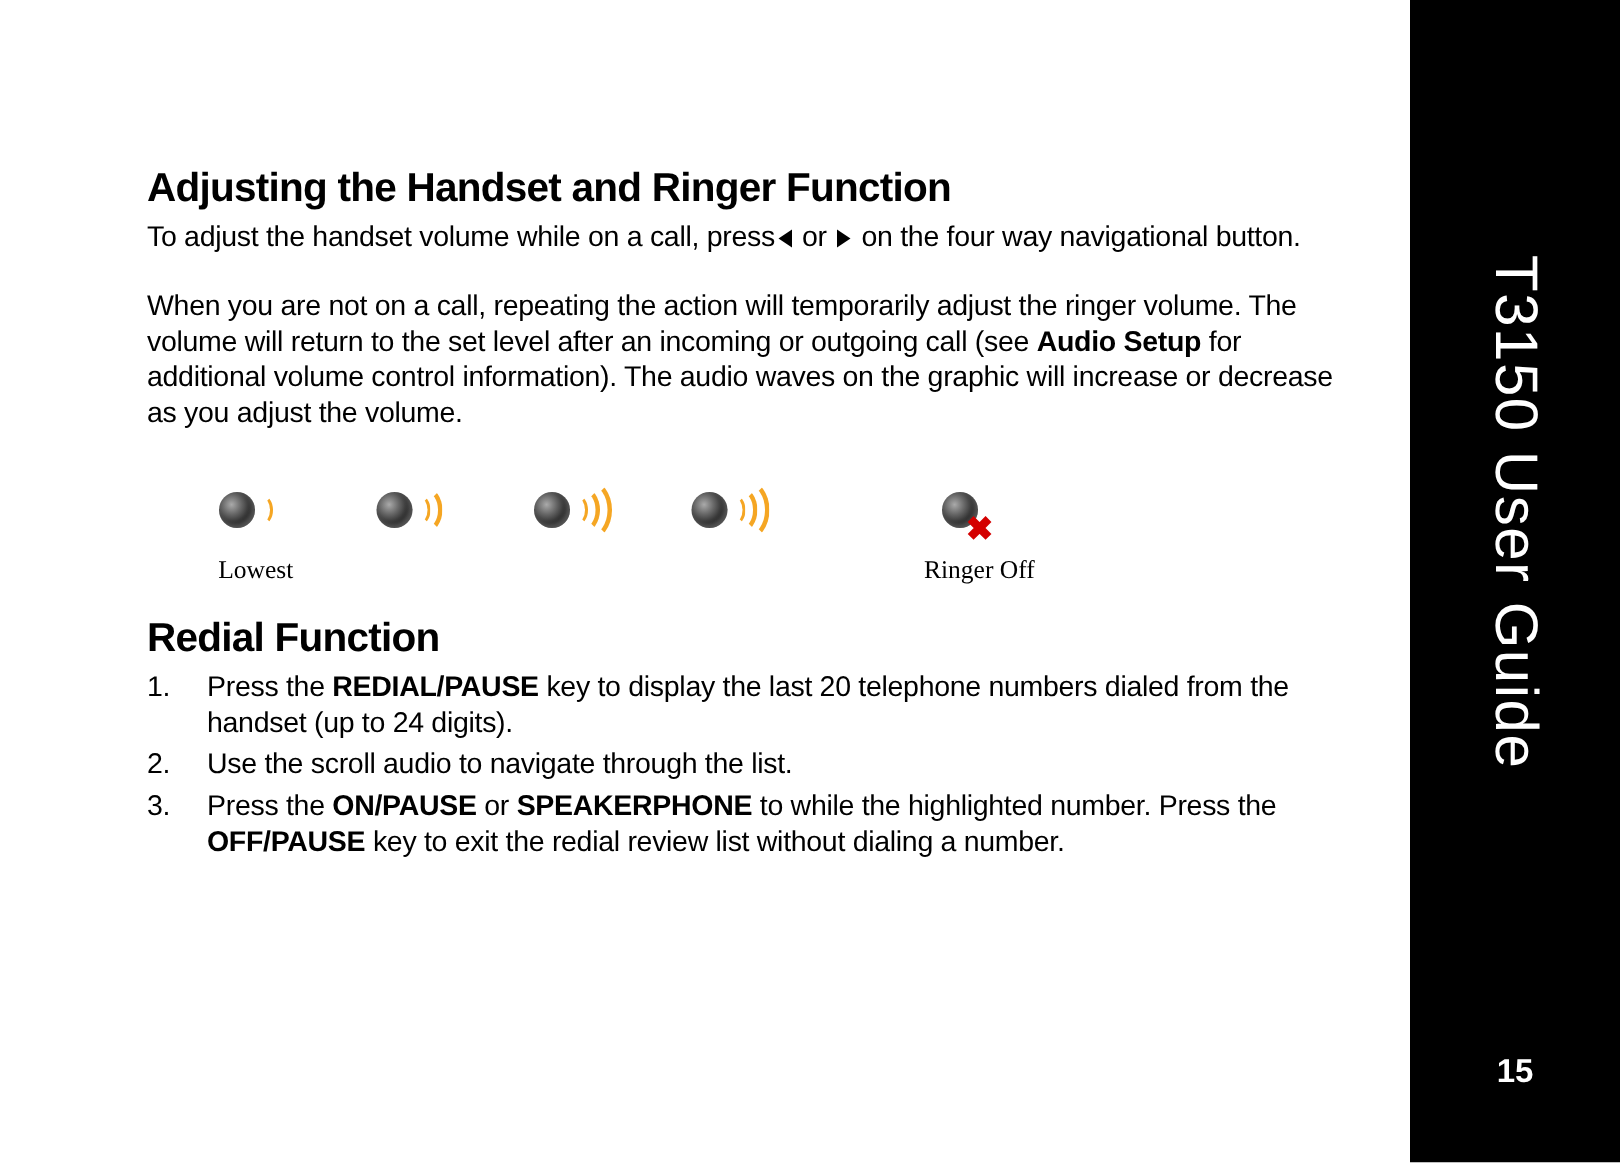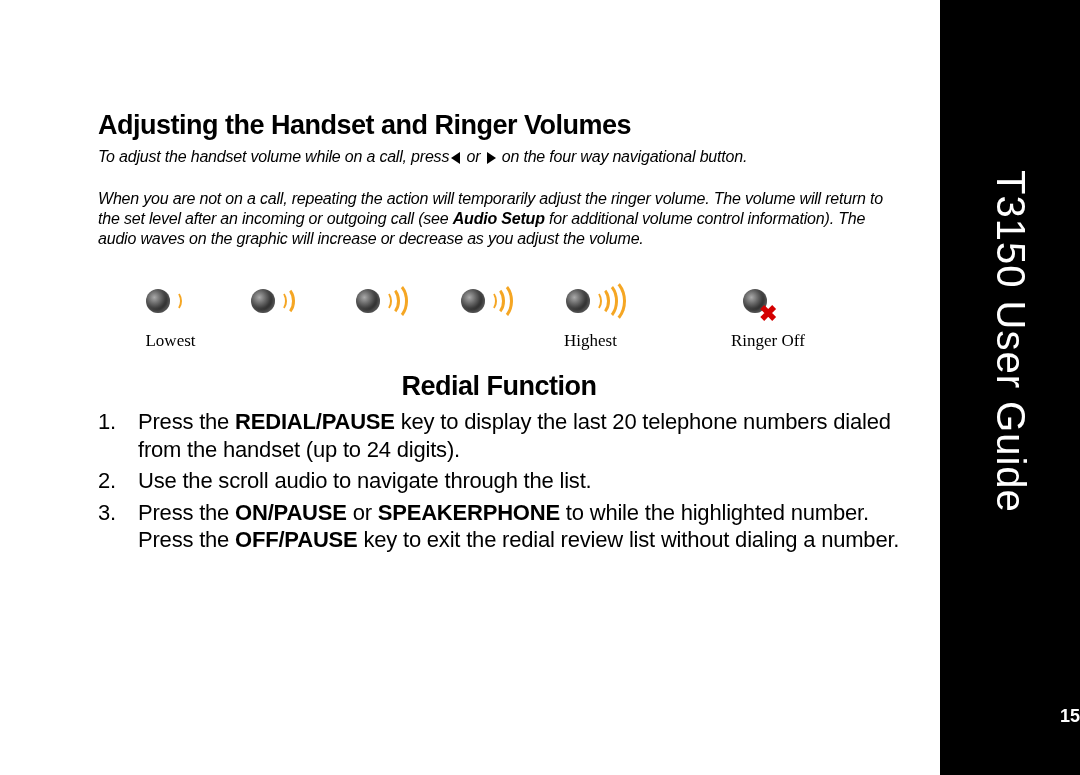--- a/index.html
+++ b/index.html
@@ -36,37 +36,36 @@
     left: 50%;
     transform: translateX(-50%);
     letter-spacing: 1px;
     white-space: nowrap;
     font-family: Arial, sans-serif;
   }
   .page-number {
     position: absolute;
     bottom: 48px;
     width: 100%;
-    text-align: right;
-    font-size: 18px;
+    text-align: center;
+    font-size: 22px;
     font-weight: bold;
   }
   h2 {
     font-size: 27px;
     font-weight: 800;
     margin-bottom: 6px;
     letter-spacing: -0.5px;
   }
   p {
-    font-size: 16px;
+    font-size: 19px;
     line-height: 1.25;
     margin-bottom: 22px;
     letter-spacing: -0.2px;
     color: #000;
-    font-style: italic;
   }
   .bold { font-weight: bold; margin-top: 28px; }
   .tri-left, .tri-right {
     display: inline-block;
     width: 0; height: 0;
     vertical-align: middle;
   }
   .tri-left {
     border-top: 6px solid transparent;
     border-bottom: 6px solid transparent;
@@ -140,46 +139,46 @@
     font-size: 22px;
     color: #d40000;
     font-weight: bold;
     line-height: 1;
   }
 
   ol {
     list-style: none;
     counter-reset: item;
     padding-left: 0;
-    font-size: 22px;
+    font-size: 19px;
     line-height: 1.25;
     letter-spacing: -0.2px;
   }
   ol li {
     counter-increment: item;
     position: relative;
     padding-left: 40px;
     margin-bottom: 4px;
   }
   ol li::before {
     content: counter(item) ".";
     position: absolute;
     left: 0;
     top: 0;
   }
-  .redial-section h2 { margin-top: 20px; margin-bottom: 6px; text-align: center; }
+  .redial-section h2 { margin-top: 20px; margin-bottom: 6px; }
   .gap-big { margin-left: 58px; }
 </style>
 </head>
 <body>
 
 <div class="page">
   <div class="content">
 
-    <h2>Adjusting the Handset and Ringer Volumes</h2>
+    <h2>Adjusting the Handset and Ringer Function</h2>
     <p>
       <span>To adjust the handset volume while on a call, press</span><span class="tri-left"></span><span> or </span><span class="tri-right"></span><span> on the four way navigational button.</span>
     </p>
     <p>
       <span>When you are not on a call, repeating the action will temporarily adjust the ringer volume. The volume will return to the set level after an incoming or outgoing call (see </span><span class="bold">Audio Setup</span><span> for additional volume control information). The audio waves on the graphic will increase or decrease as you adjust the volume.</span>
     </p>
 
     <div class="volume-row">
       <div class="vol-item">
         <div class="vol-icon">
@@ -214,32 +213,20 @@
       <div class="vol-item">
         <div class="vol-icon">
           <div class="speaker">
               <div class="speaker-cone"></div>
             </div>
           <div class="wave w1"></div>
           <div class="wave w2"></div>
           <div class="wave w3"></div>
         </div>
         <div class="vol-label">&nbsp;</div>
-      </div>
-      <div class="vol-item" style="margin-right:10px;">
-        <div class="vol-icon">
-          <div class="speaker">
-              <div class="speaker-cone"></div>
-            </div>
-          <div class="wave w1"></div>
-          <div class="wave w2"></div>
-          <div class="wave w3"></div>
-          <div class="wave w4"></div>
-        </div>
-        <div class="vol-label">Highest</div>
       </div>
       <div class="vol-item gap-big">
         <div class="vol-icon">
           <div class="speaker">
               <div class="speaker-cone"></div>
             </div>
           <div class="red-x">✖</div>
         </div>
         <div class="vol-label">Ringer Off</div>
       </div>

